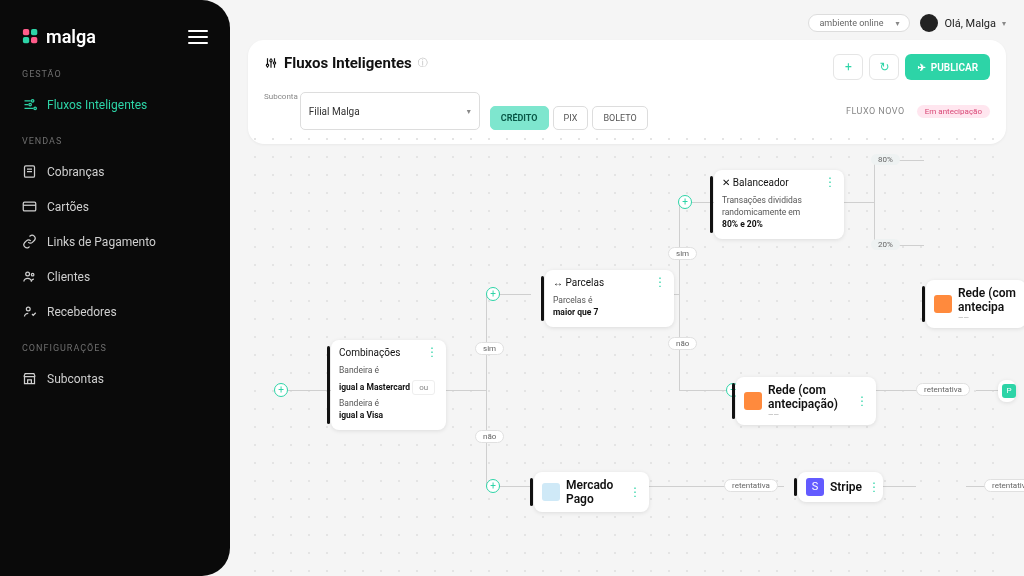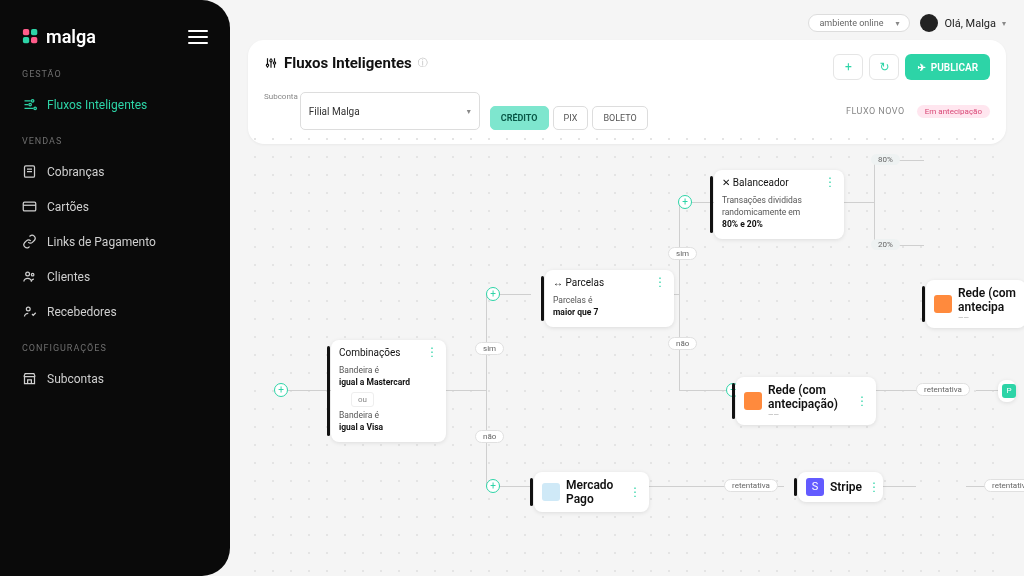--- a/index.html
+++ b/index.html
@@ -38,21 +38,21 @@
 .right-controls{display:flex;align-items:center;gap:12px}
 .flow-label{font-size:9px;color:#888;letter-spacing:.5px}
 .vis-pill{background:#ffe6ef;color:#d94876;font-size:8px;padding:2px 8px;border-radius:8px}
 .canvas{position:absolute;left:246px;right:18px;top:130px;bottom:0;background-image:radial-gradient(#e4e4e4 .8px,transparent .8px);background-size:18px 18px}
 .node{position:absolute;background:#fff;border-radius:8px;box-shadow:0 1px 4px rgba(0,0,0,.1);font-size:9px}
 .node-head{display:flex;align-items:center;justify-content:space-between;padding:6px 8px 3px}
 .node-title{font-weight:400;color:#111;font-size:10px}
 .node-menu{color:#2dd4a7;font-size:12px;cursor:pointer;line-height:1}
 .node-body{padding:4px 8px 8px;color:#555;font-size:8.5px;line-height:1.4}
 .node-body strong{color:#111}
-.divider-tag{display:inline-block;border:1px solid #eee;border-radius:3px;padding:1px 6px;font-size:8px;color:#888;margin:3px 12px}
+.divider-tag{display:inline-block;border:1px solid #eee;border-radius:3px;padding:1px 6px;font-size:8px;color:#888;margin:3px 0}
 .leftbar{position:absolute;left:-4px;top:6px;bottom:6px;width:3px;background:#111;border-radius:2px}
 .add-btn{position:absolute;width:14px;height:14px;border:1.5px solid #2dd4a7;border-radius:50%;background:#fff;color:#2dd4a7;font-size:10px;line-height:11px;text-align:center;cursor:pointer}
 .edge-label{position:absolute;background:#fff;border:1px solid #e0e0e0;border-radius:8px;padding:1px 7px;font-size:8px;color:#666}
 .pct{position:absolute;background:#eef2f2;border-radius:6px;padding:1px 7px;font-size:8px;color:#666}
 .provider-node{position:absolute;background:#fff;border-radius:8px;box-shadow:0 1px 4px rgba(0,0,0,.1);display:flex;align-items:center;padding:6px 8px;gap:6px}
 .prov-ic{width:18px;height:18px;border-radius:3px;flex-shrink:0}
 .prov-name{font-size:12px;font-weight:600;color:#111}
 .prov-sub{font-size:7px;color:#aaa}
 .line{position:absolute;background:#cfcfcf;pointer-events:none}
 .hline{height:1px}

